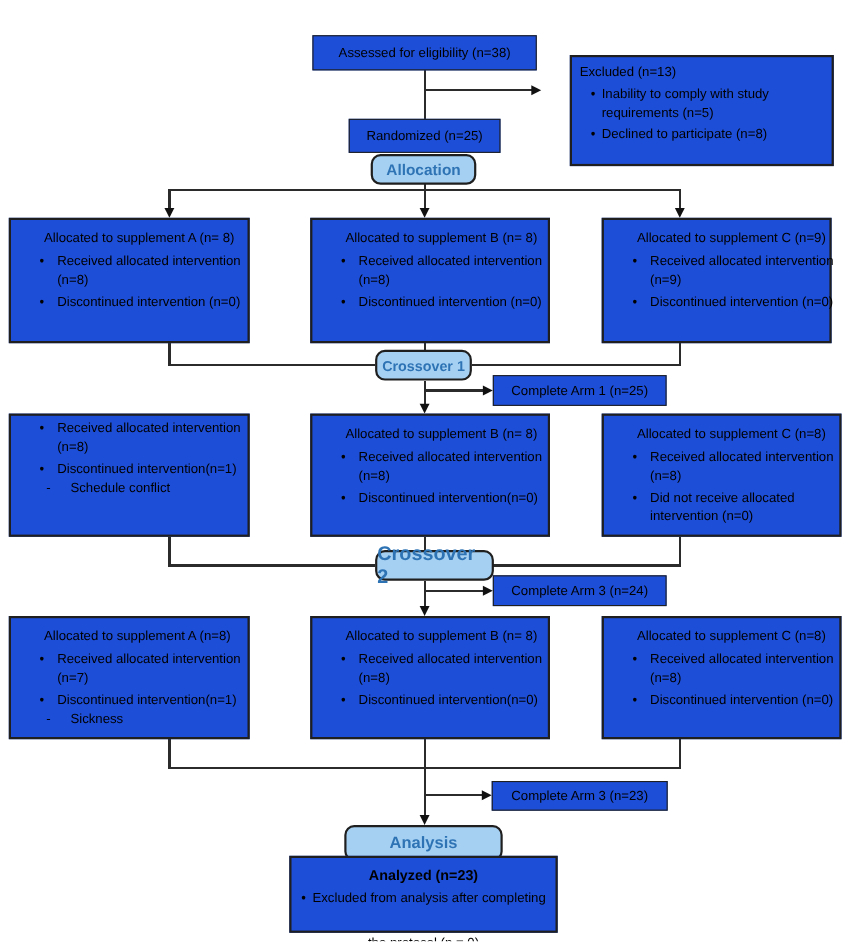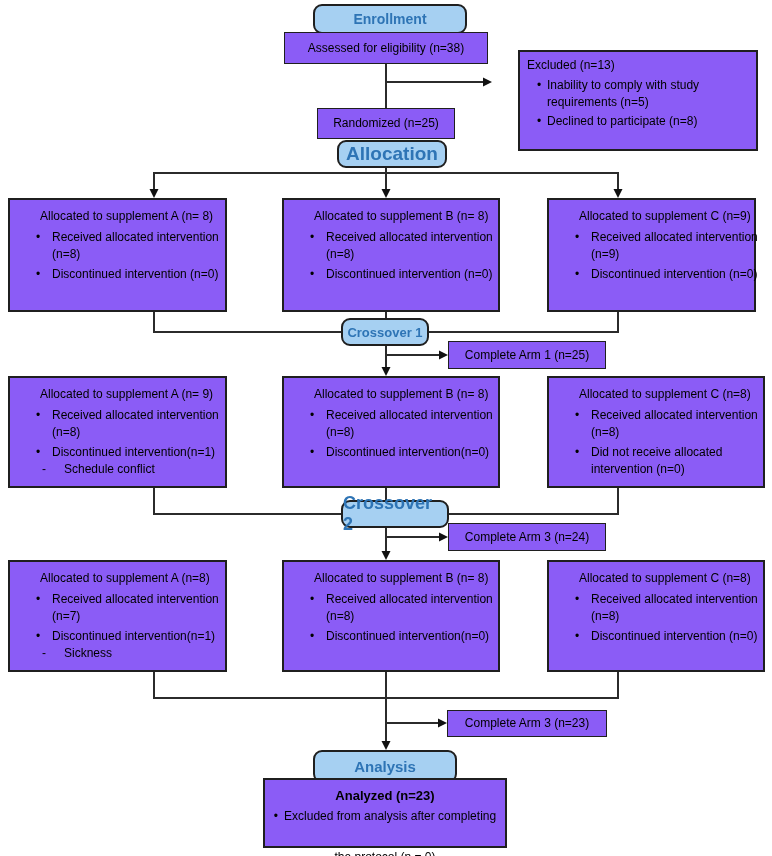--- a/index.html
+++ b/index.html
@@ -12,21 +12,21 @@
   .hdr {
     position:absolute; box-sizing:border-box; z-index:1;
     background:var(--header_fill,#A6D0F2);
     border:2px solid var(--box_border,#1f1f1f); border-radius:9px;
     display:flex; align-items:center; justify-content:center;
     font-weight:bold; color:var(--header_text,#2E74B5);
   }
   .hdr.ontop { z-index:2; }
 
   .box {
-    position:absolute; box-sizing:border-box; z-index:2; background:#8b5cf6;
+    position:absolute; box-sizing:border-box; z-index:2; background:#1d4ed8;
     border:2px solid var(--box_border,#1f1f1f);
     font-size:12px; line-height:17px;
   }
   .thin { border-width:1.5px; }
   .cbox { display:flex; align-items:center; justify-content:center; text-align:center; white-space:nowrap; }
 
   .abox-title { padding:8px 4px 1px 30px; white-space:nowrap; }
   .brow { display:flex; padding-left:26px; margin-top:3px; }
   .bmark { flex:0 0 16px; width:16px; }
   .btext div { white-space:nowrap; }
@@ -81,24 +81,21 @@
       <path d="M613.5,189 L622.5,189 L618,198 Z"></path>
       <path d="M381.5,367 L390.5,367 L386,376 Z"></path>
       <path d="M439,350.5 L439,359.5 L448,355 Z"></path>
       <path d="M381.5,551 L390.5,551 L386,560 Z"></path>
       <path d="M439,532.5 L439,541.5 L448,537 Z"></path>
       <path d="M381.5,741 L390.5,741 L386,750 Z"></path>
       <path d="M438,718.5 L438,727.5 L447,723 Z"></path>
     </g>
   </svg>
 
-  <div class="hdr" style="left:313px;top:4px;width:154px;height:30px;font-size:14px">
-    <span>Enrollment</span>
-  </div>
-  <div class="hdr" style="left:337px;top:140px;width:110px;height:28px;font-size:19px">
+  <div class="hdr" style="left:337px;top:140px;width:96px;height:28px;font-size:14px">
     <span>Allocation</span>
   </div>
   <div class="hdr ontop" style="left:341px;top:318px;width:88px;height:28px;font-size:13px">
     <span>Crossover 1</span>
   </div>
   <div class="hdr ontop" style="left:341px;top:500px;width:108px;height:28px;font-size:18px">
     <span>Crossover 2</span>
   </div>
   <div class="hdr" style="left:313px;top:750px;width:144px;height:33px;font-size:15px">
     <span>Analysis</span>
@@ -178,21 +175,20 @@
         <div>Discontinued intervention (n=0)</div>
       </div>
     </div>
   </div>
 
   <div class="box thin cbox" style="left:448px;top:341px;width:158px;height:28px">
     <span>Complete Arm 1 (n=25)</span>
   </div>
 
   <div class="box" style="left:8px;top:376px;width:219px;height:112px">
-    <div class="abox-title">Allocated to supplement A (n= 9)</div>
     <div class="brow">
       <span class="bmark">•</span>
       <div class="btext">
         <div>Received allocated intervention</div>
         <div>(n=8)</div>
       </div>
     </div>
     <div class="brow">
       <span class="bmark">•</span>
       <div class="btext">

